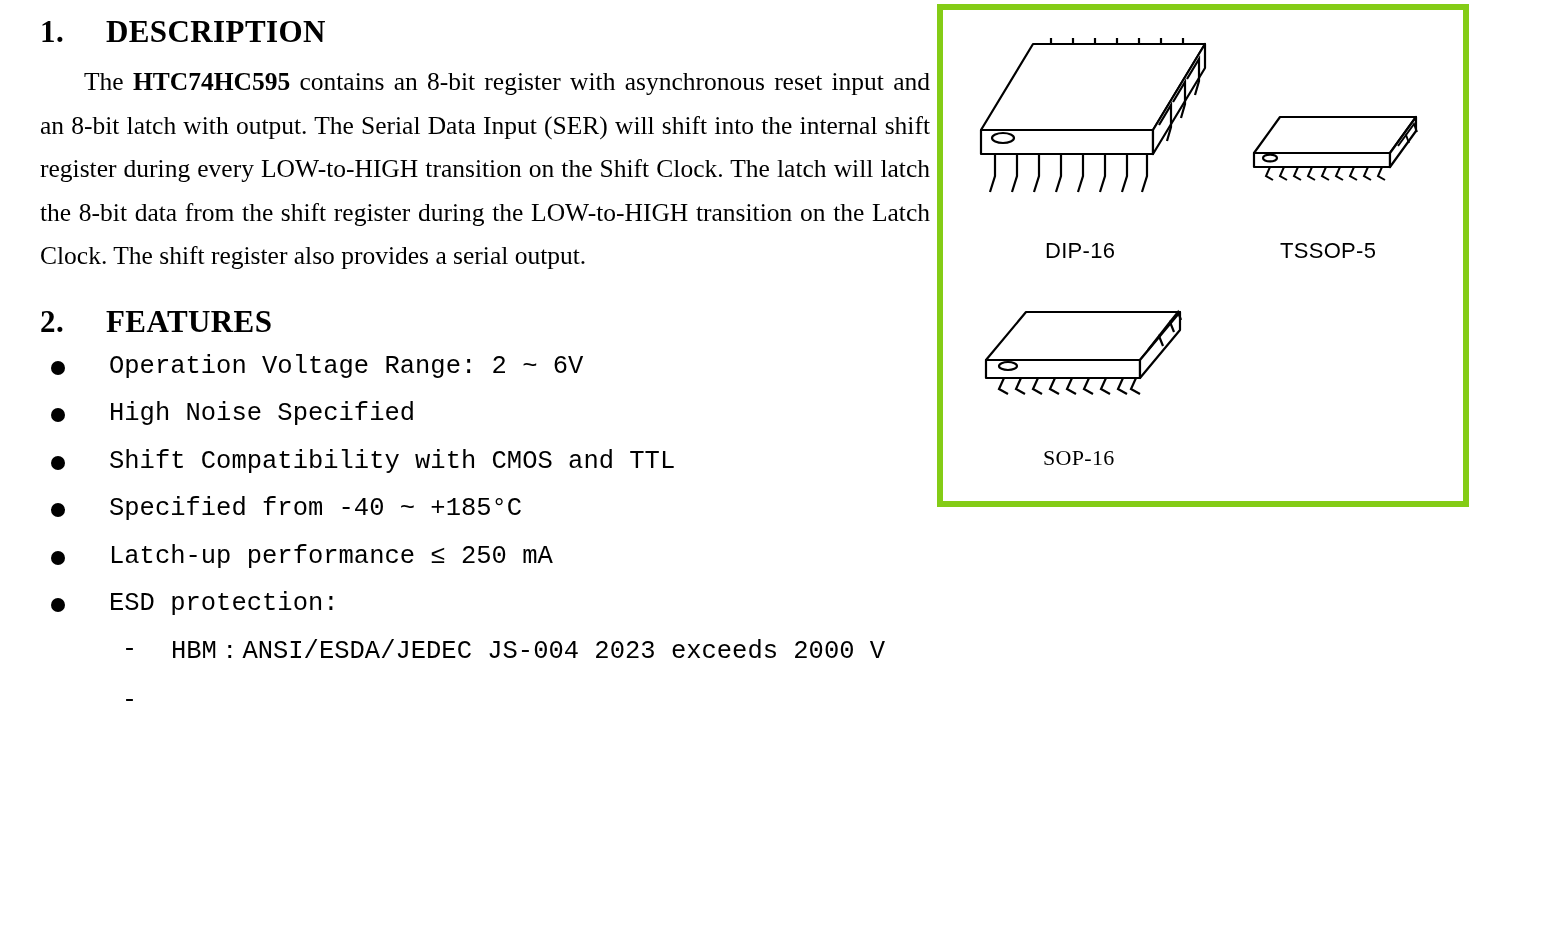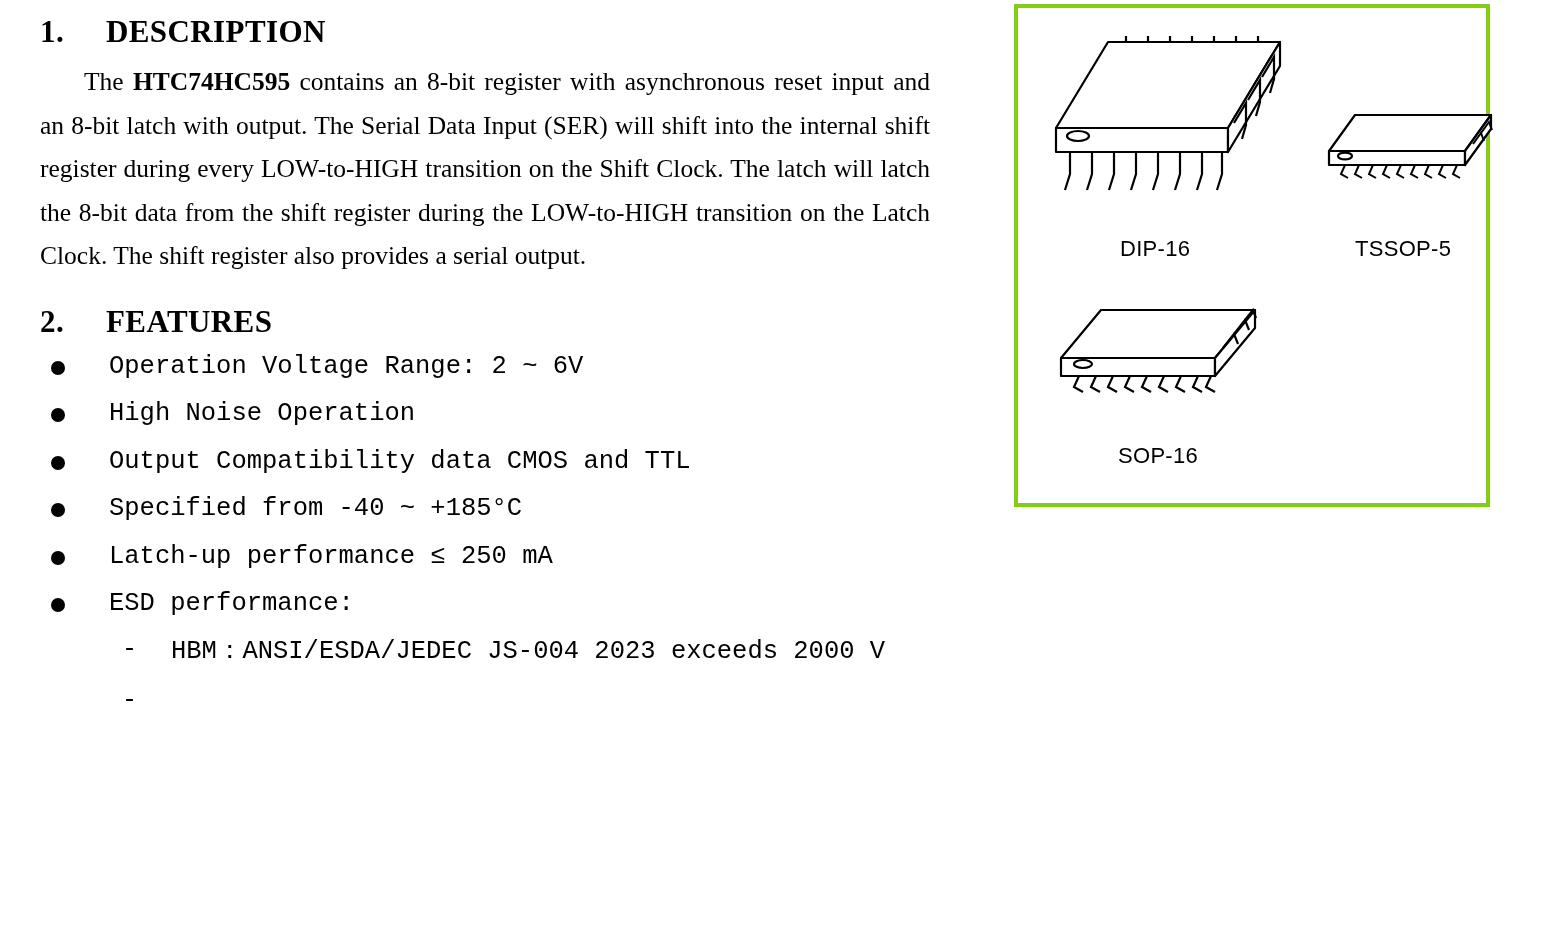--- a/index.html
+++ b/index.html
@@ -94,38 +94,38 @@
   ul.sub > li .dash {
     position: absolute;
     left: 13px;
     top: -2px;
     font-size: 25px;
   }
 
   
   .pkg-box {
     position: absolute;
-    left: 1014px;
+    left: 937px;
     top: 4px;
-    width: 476px;
+    width: 532px;
     height: 503px;
-    border: 4px solid #84cc16;
+    border: 6px solid #84cc16;
     box-sizing: border-box;
     background: #fff;
   }
   .pkg-label {
     position: absolute;
     font-family: "Liberation Sans", sans-serif;
     font-size: 22px;
     color: #000;
     letter-spacing: 0.3px;
   }
   .pkg-dip-label { left: 102px; top: 228px; }
   .pkg-tssop-label { left: 337px; top: 228px; }
-  .pkg-sop-label { left: 100px; top: 435px; }
+  .pkg-sop-label { left: 100px; top: 435px; font-family: Liberation Serif, serif; }
 
   .art { position: absolute; }
   .art-dip   { left: 30px;  top: 16px;  }
   .art-tssop { left: 305px; top: 95px;  }
   .art-sop   { left: 35px;  top: 280px; }
 </style>
 </head>
 <body>
 
 <div class="text-col">
@@ -144,37 +144,37 @@
     <span class="title">FEATURES</span>
   </div>
 
   <ul class="features">
     <li>
       <span class="bullet"></span>
       <span>Operation Voltage Range: 2 ~ 6V</span>
     </li>
     <li>
       <span class="bullet"></span>
-      <span>High Noise Operation</span>
-    </li>
-    <li>
-      <span class="bullet"></span>
-      <span>Output Compatibility data CMOS and TTL</span>
+      <span>High Noise Specified</span>
+    </li>
+    <li>
+      <span class="bullet"></span>
+      <span>Shift Compatibility with CMOS and TTL</span>
     </li>
     <li>
       <span class="bullet"></span>
       <span>Specified from -40 ~ +185°C</span>
     </li>
     <li>
       <span class="bullet"></span>
       <span>Latch-up performance ≤ 250 mA</span>
     </li>
     <li>
       <span class="bullet"></span>
-      <span>ESD performance:</span>
+      <span>ESD protection:</span>
       <ul class="sub">
         <li>
           <span class="dash">-</span>
           <span>HBM：ANSI/ESDA/JEDEC JS-004 2023  exceeds 2000 V</span>
         </li>
         <li>
           <span class="dash">-</span>
         </li>
       </ul>
     </li>

